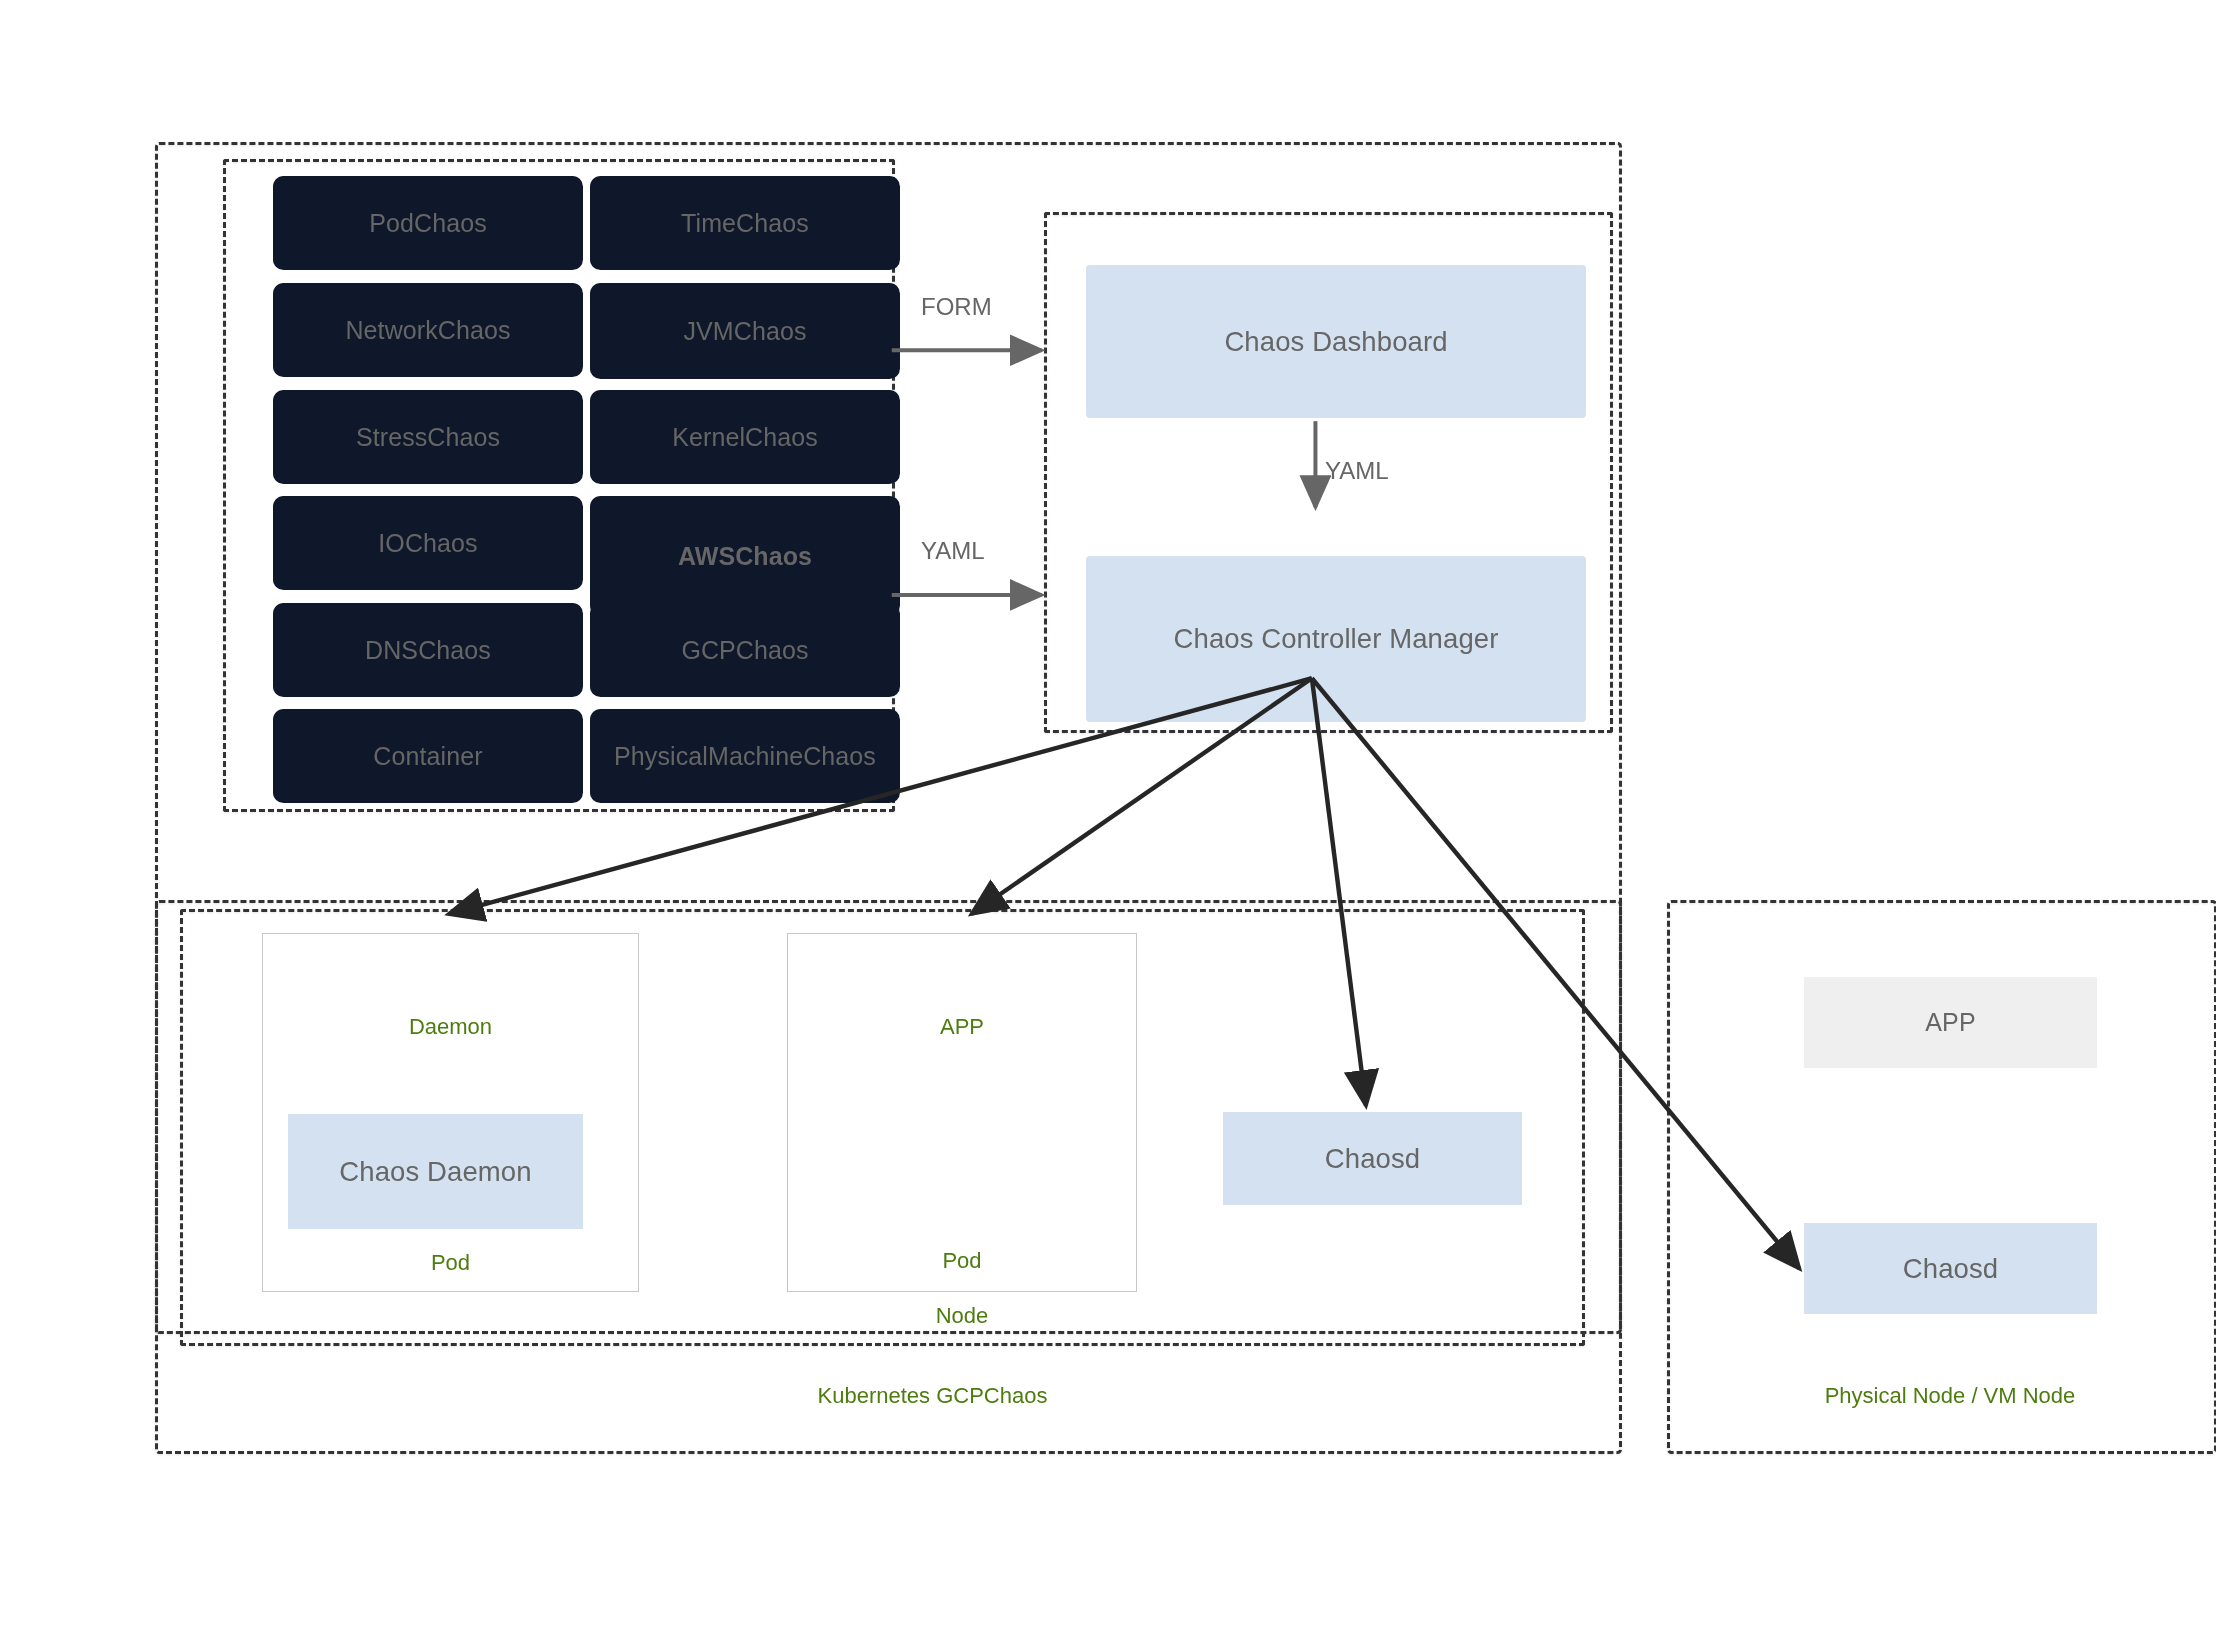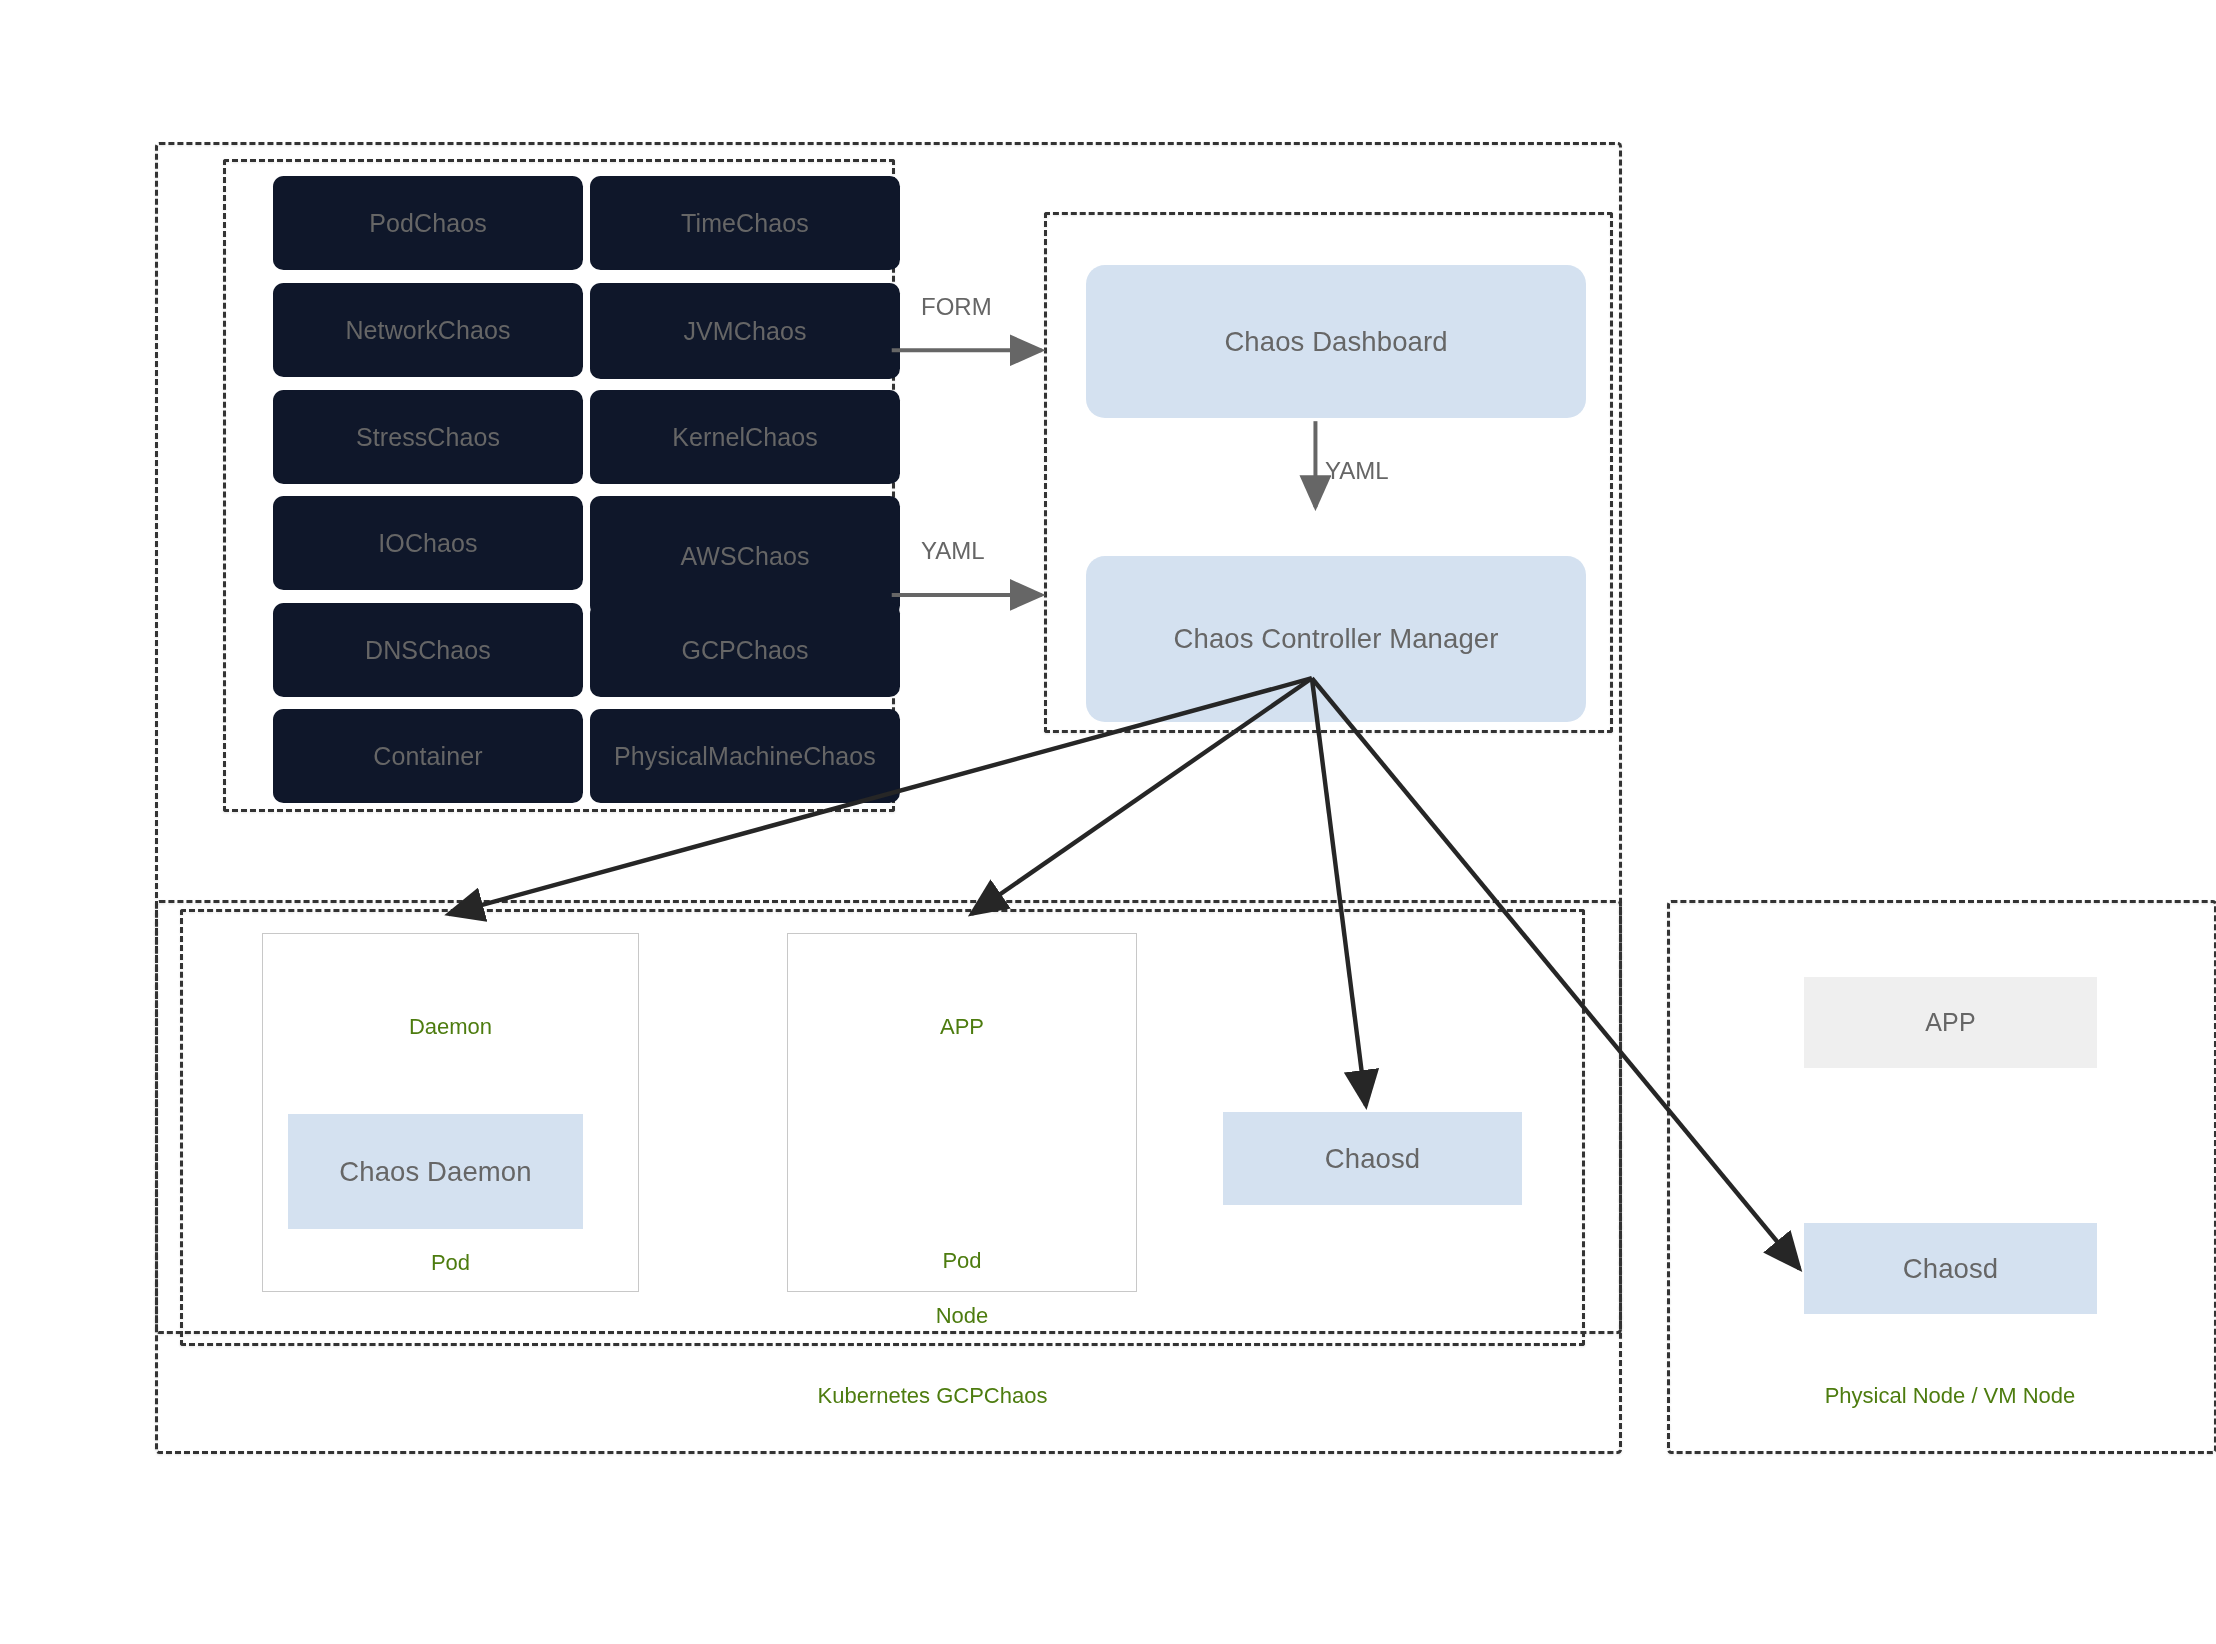--- a/index.html
+++ b/index.html
@@ -56,21 +56,21 @@
   .pink {
     background: #0f172a;
     border-radius: 10.6px;
     font-size: 25px;
     margin-left: 28px;
   }
   .blue {
     background: #d4e1f0;
     font-size: 27.5px;
   }
-  .blue.rounded { border-radius: 19px; }
+  .blue.rounded { border-radius: 4px; }
   .grey {
     background: #efefef;
     font-size: 25px;
   }
 
   
   .caption {
     position: absolute;
     color: #4d7c0f;
     font-size: 22px;
@@ -123,21 +123,21 @@
 
   <div class="node-box pink" style="left:562px; top:176px; width:310px; height:94px;">
     <span>TimeChaos</span>
   </div>
   <div class="node-box pink" style="left:562px; top:283px; width:310px; height:96px;">
     <span>JVMChaos</span>
   </div>
   <div class="node-box pink" style="left:562px; top:390px; width:310px; height:94px;">
     <span>KernelChaos</span>
   </div>
-  <div class="node-box pink" style="left:562px; top:496px; width:310px; height:120px;">
+  <div class="node-box pink" style="left:562px; top:496px; width:310px; height:120px;font-weight:bold;">
     <span>AWSChaos</span>
   </div>
   <div class="node-box pink" style="left:562px; top:603px; width:310px; height:94px;">
     <span>GCPChaos</span>
   </div>
   <div class="node-box pink" style="left:562px; top:709px; width:310px; height:94px;">
     <span>PhysicalMachineChaos</span>
   </div>
 
   <div class="dashed-fine" style="left:1044px; top:212px; width:569px; height:521px;"></div>

